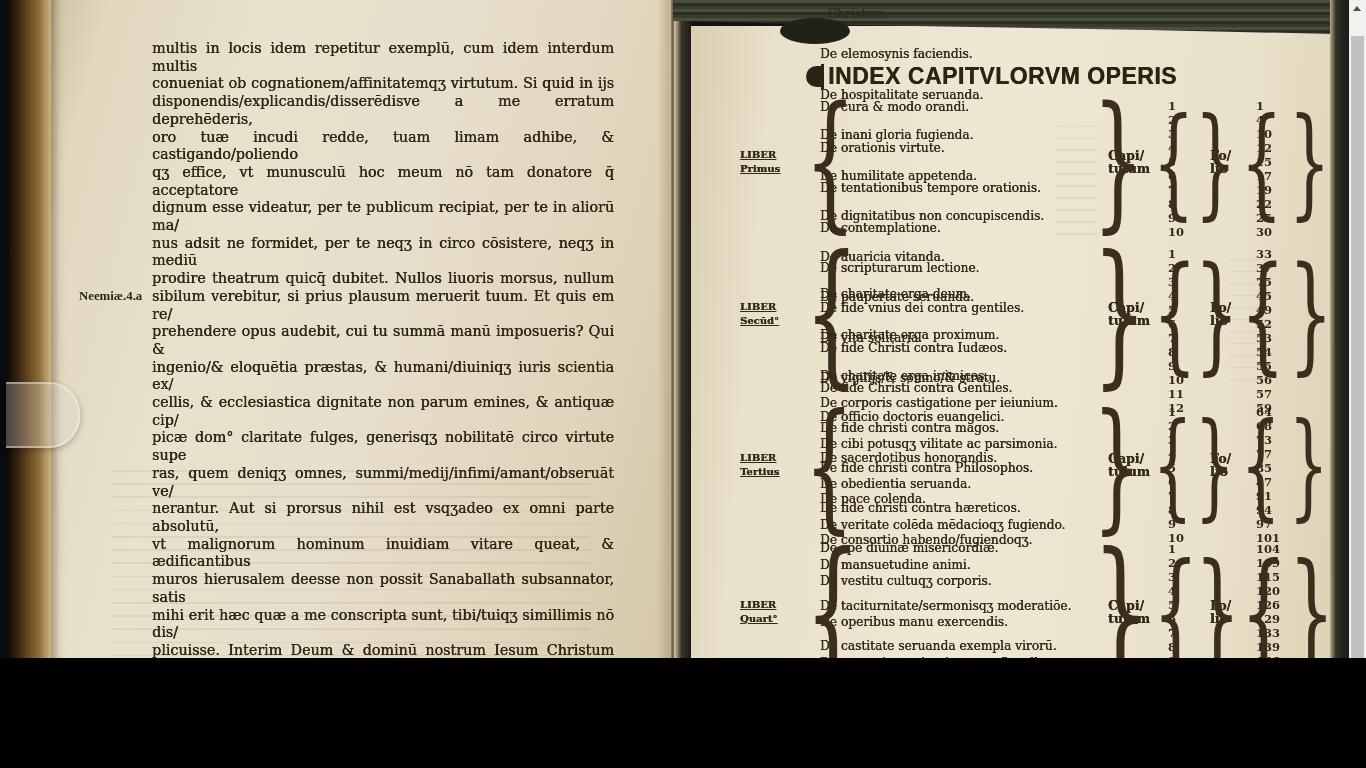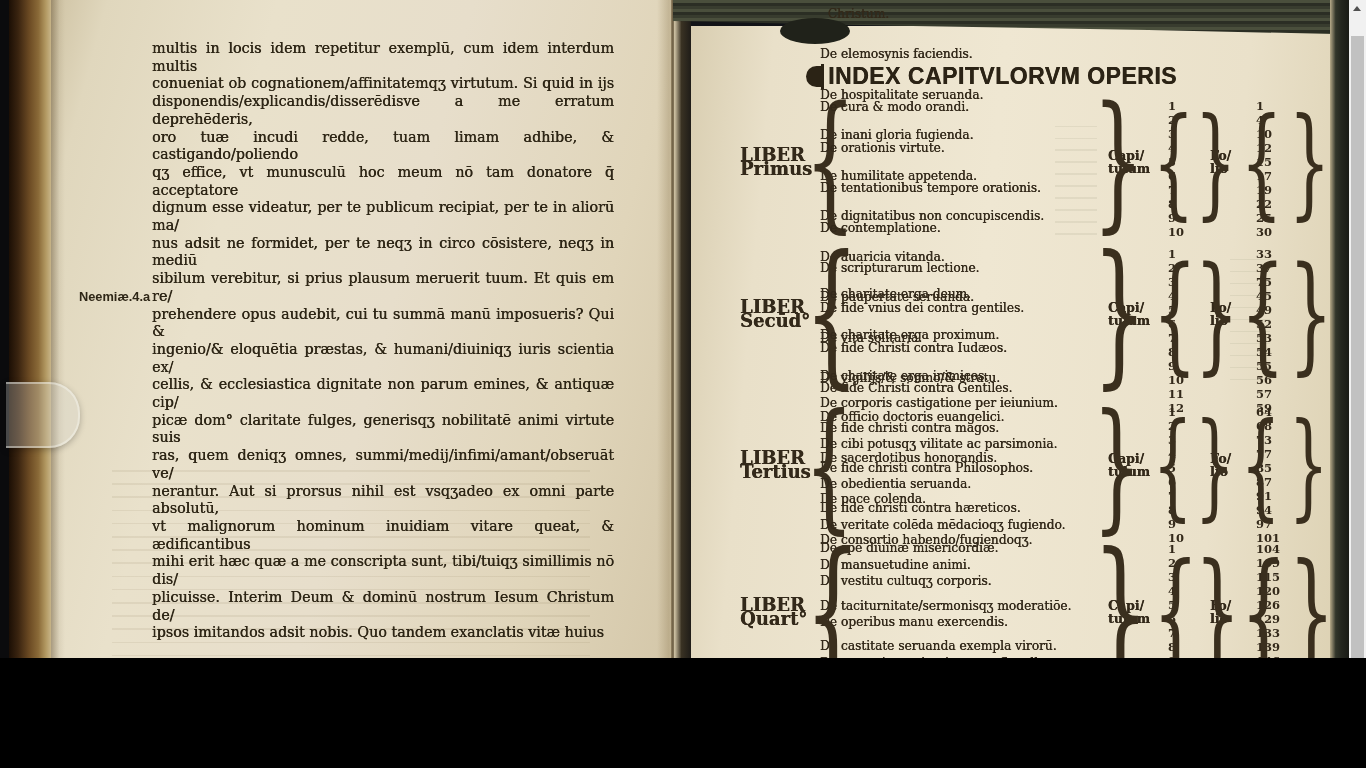--- a/index.html
+++ b/index.html
@@ -30,39 +30,39 @@
     background:rgba(215,215,210,.30);border:2px solid rgba(245,245,240,.45);border-left:none;
     box-shadow:0 2px 6px rgba(0,0,0,.25);}
 
   
   .latin{font-family:"DejaVu Serif",serif;color:#2e2616;}
   .left-text{position:absolute;left:152px;top:40px;width:462px;font-size:14.3px;line-height:17.7px;
     text-shadow:.35px 0 0 currentColor;}
   .left-text .ln{text-align:justify;text-align-last:justify;white-space:normal;}
   .left-text .ln:last-child{text-align-last:left;}
   .margin-note{position:absolute;left:79px;top:289px;font-size:12.8px;font-weight:700;
-    font-family:Liberation Sans, sans-serif;color:#2e2616;}
+    font-family:Liberation Serif, serif;color:#2e2616;}
   .ghost{position:absolute;left:112px;top:458px;width:478px;height:238px;opacity:.5;filter:blur(.7px);
     background:repeating-linear-gradient(0deg,rgba(108,90,52,.18) 0 1.6px,transparent 1.6px 13.2px);}
   .ghost2{position:absolute;left:150px;top:700px;width:380px;height:10px;opacity:.35;
     background:repeating-linear-gradient(0deg,rgba(108,90,52,.2) 0 1.5px,transparent 1.5px 5px);}
   .rghost{position:absolute;opacity:.16;filter:blur(.6px);
     background:repeating-linear-gradient(0deg,rgba(80,90,60,.5) 0 1.5px,transparent 1.5px 12px);}
 
   
   .index-header{position:absolute;left:806px;top:63px;width:420px;display:flex;align-items:center;gap:6px;
     font-family:Liberation Sans, sans-serif;font-weight:700;font-size:23px;letter-spacing:.5px;color:#2b2315;
     text-shadow:.4px 0 0 currentColor;}
   .cmark{position:relative;display:inline-block;width:16px;height:21px;background:#2b2315;
     border-radius:11px 0 0 11px;flex:0 0 auto;}
   .cmark::after{content:"";position:absolute;right:-2px;top:-2px;width:3px;height:25px;background:#2b2315;}
 
   .index-block{position:absolute;display:flex;align-items:stretch;color:#33291a;}
   .index-block .liber{width:60px;align-self:center;font-family:"DejaVu Serif",serif;font-weight:700;
-    font-size:18px;line-height:14px;text-shadow:.3px 0 0 currentColor;}
+    font-size:10px;line-height:14px;text-shadow:.3px 0 0 currentColor;text-decoration:underline;}
   .brace{font-family:"DejaVu Serif",serif;line-height:.94;align-self:center;color:#3a2f1e;
     transform:scaleX(.55);transform-origin:center;flex:0 0 auto;width:20px;text-align:center;}
   .brace.big{font-size:calc(var(--h)*1.05);}
   .brace.small{font-size:calc(var(--h)*.86);}
   .titles{width:268px;font-family:"DejaVu Serif",serif;font-size:12.2px;align-self:center;
     text-shadow:.3px 0 0 currentColor;white-space:pre;}
   .titles .tl{line-height:var(--lh);margin-top:28px;}
   .reflabel{align-self:center;width:40px;font-family:"DejaVu Serif",serif;font-size:12.5px;line-height:13px;
     text-shadow:.3px 0 0 currentColor;font-weight:bold;}
   .reflabel.narrow{width:26px;}
@@ -113,28 +113,30 @@
     <div class="ghost2"></div>
 
     <div class="left-text latin">
         <div class="ln">multis in locis idem repetitur exemplū, cum idem interdum multis</div>
         <div class="ln">conueniat ob cognationem/affinitatemqʒ virtutum. Si quid in ijs</div>
         <div class="ln">disponendis/explicandis/disserēdisve a me erratum deprehēderis,</div>
         <div class="ln">oro tuæ incudi redde, tuam limam adhibe, &amp; castigando/poliendo</div>
         <div class="ln">qʒ effice, vt munusculū hoc meum nō tam donatore q̄ acceptatore</div>
         <div class="ln">dignum esse videatur, per te publicum recipiat, per te in aliorū ma/</div>
         <div class="ln">nus adsit ne formidet, per te neqʒ in circo cōsistere, neqʒ in mediū</div>
+        <div class="ln">prodire theatrum quicq̄ dubitet. Nullos liuoris morsus, nullum</div>
         <div class="ln">sibilum verebitur, si prius plausum meruerit tuum. Et quis em re/</div>
         <div class="ln">prehendere opus audebit, cui tu summā manū imposueris? Qui &amp;</div>
         <div class="ln">ingenio/&amp; eloquētia præstas, &amp; humani/diuiniqʒ iuris scientia ex/</div>
         <div class="ln">cellis, &amp; ecclesiastica dignitate non parum emines, &amp; antiquæ cip/</div>
-        <div class="ln">picæ dom° claritate fulges, generisqʒ nobilitatē animi virtute suis</div>
+        <div class="ln">picæ dom° claritate fulges, generisqʒ nobilitatē circo virtute supe</div>
         <div class="ln">ras, quem deniqʒ omnes, summi/medij/infimi/amant/obseruāt ve/</div>
         <div class="ln">nerantur. Aut si prorsus nihil est vsqʒadeo ex omni parte absolutū,</div>
         <div class="ln">vt malignorum hominum inuidiam vitare queat, &amp; ædificantibus</div>
+        <div class="ln">muros hierusalem deesse non possit Sanaballath subsannator, satis</div>
         <div class="ln">mihi erit hæc quæ a me conscripta sunt, tibi/tuiqʒ simillimis nō dis/</div>
         <div class="ln">plicuisse. Interim Deum &amp; dominū nostrum Iesum Christum de/</div>
         <div class="ln">ipsos imitandos adsit nobis. Quo tandem exanclatis vitæ huius</div>
       </div>
     <div class="margin-note">Neemiæ.4.a</div>
 
     <div class="gutter"></div>
     <div class="gutter-line"></div>
 
     <div class="right-page"></div>

